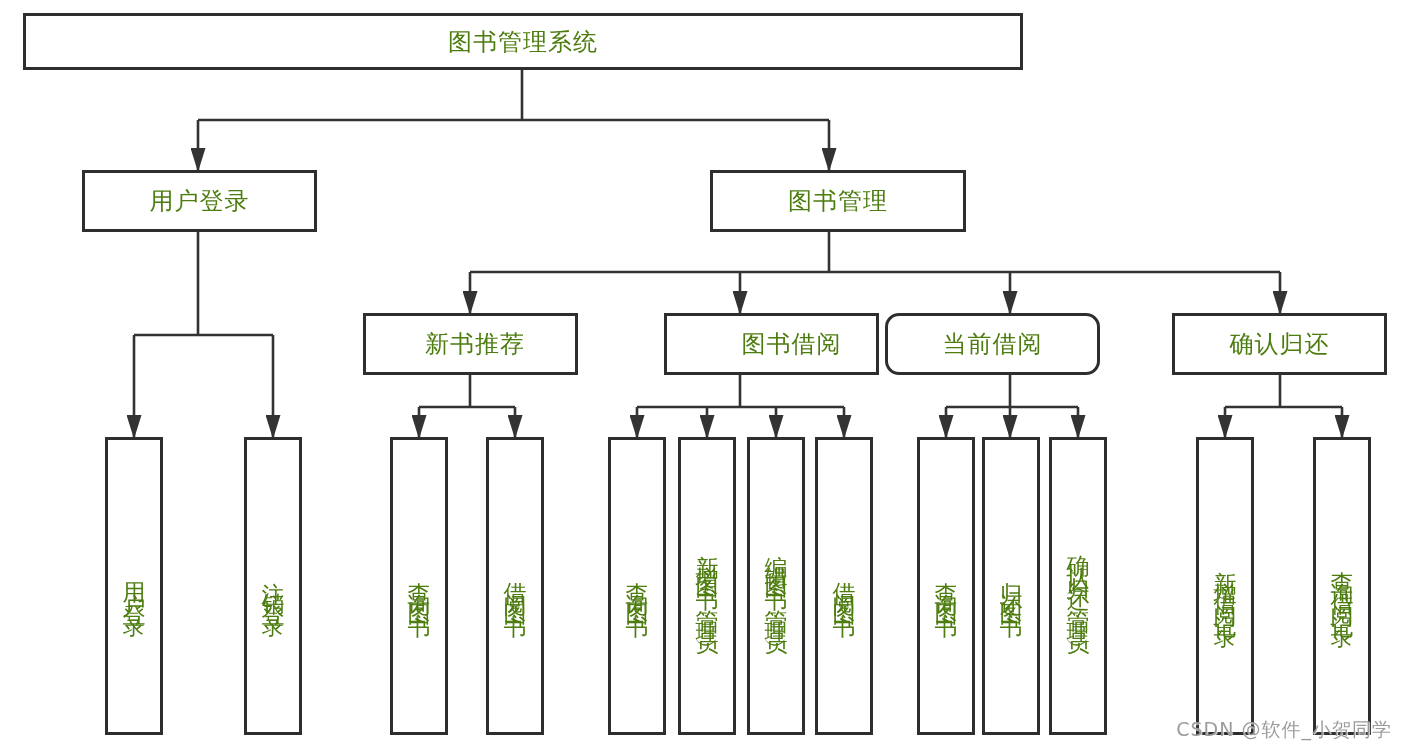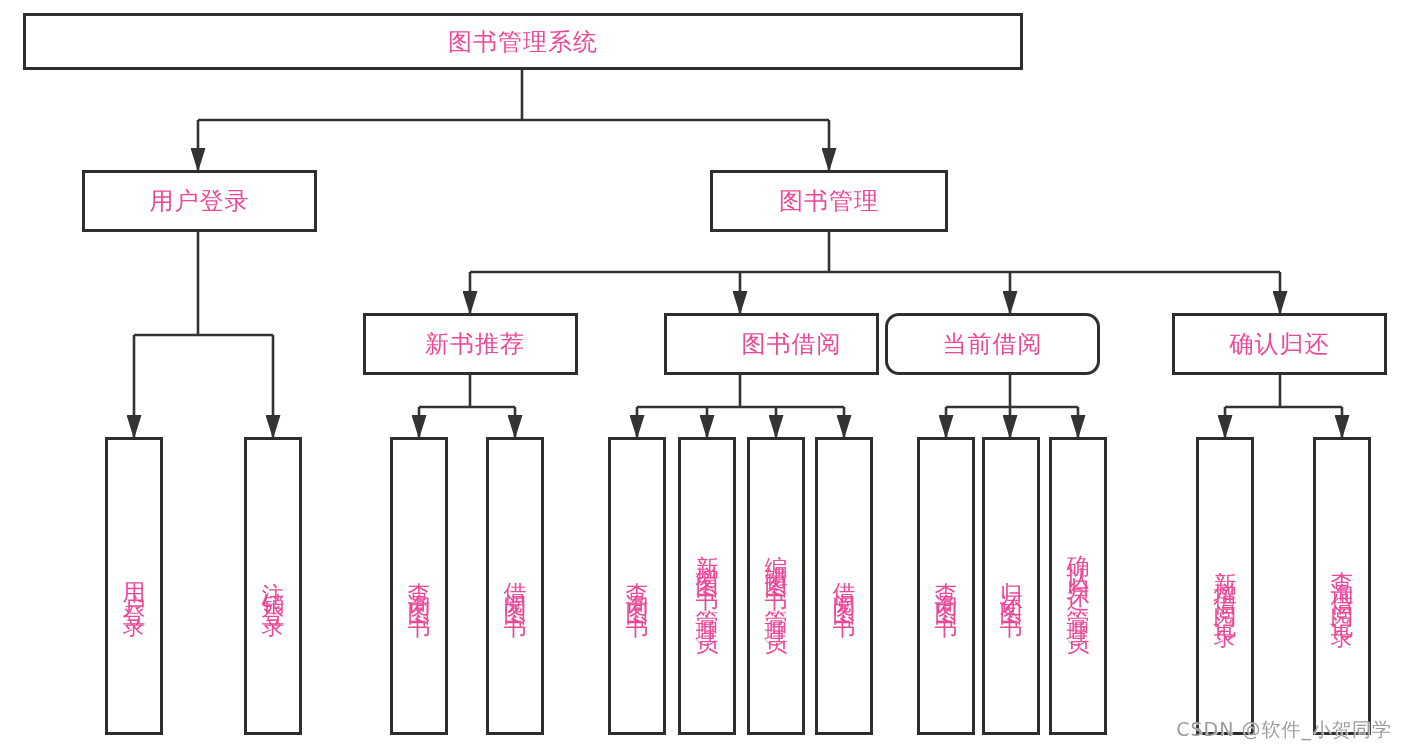--- a/index.html
+++ b/index.html
@@ -24,21 +24,21 @@
     z-index: 1;
   }
   .box {
     position: absolute;
     box-sizing: border-box;
     border: 3px solid #2e2e2e;
     background: #ffffff;
     display: flex;
     align-items: center;
     justify-content: center;
-    color: #ec4899;
+    color: #4d7c0f;
     z-index: 2;
     text-align: center;
   }
   .hbox {
     font-size: 24px;
     letter-spacing: 1px;
     white-space: nowrap;
   }
   .root-box  { left: 23px;  top: 13px;  width: 1000px; height: 57px; }
   .l2-box    { top: 170px; height: 62px; }
@@ -132,21 +132,21 @@
     </g>
   </svg>
 
   <div class="box hbox root-box">
     <span>图书管理系统</span>
   </div>
 
   <div class="box hbox l2-box" style="left:82px; width:235px;">
     <span>用户登录</span>
   </div>
-  <div class="box hbox l2-box" style="left:710px; width:238px;">
+  <div class="box hbox l2-box" style="left:710px; width:256px;">
     <span>图书管理</span>
   </div>
 
   <div class="box hbox l3-box" style="left:363px;padding-left:9px;">
     <span>新书推荐</span>
   </div>
   <div class="box hbox l3-box" style="left:664px;padding-left:40px;">
     <span>图书借阅</span>
   </div>
   <div class="box hbox l3-box" style="left:885px;border-radius:14px;">

